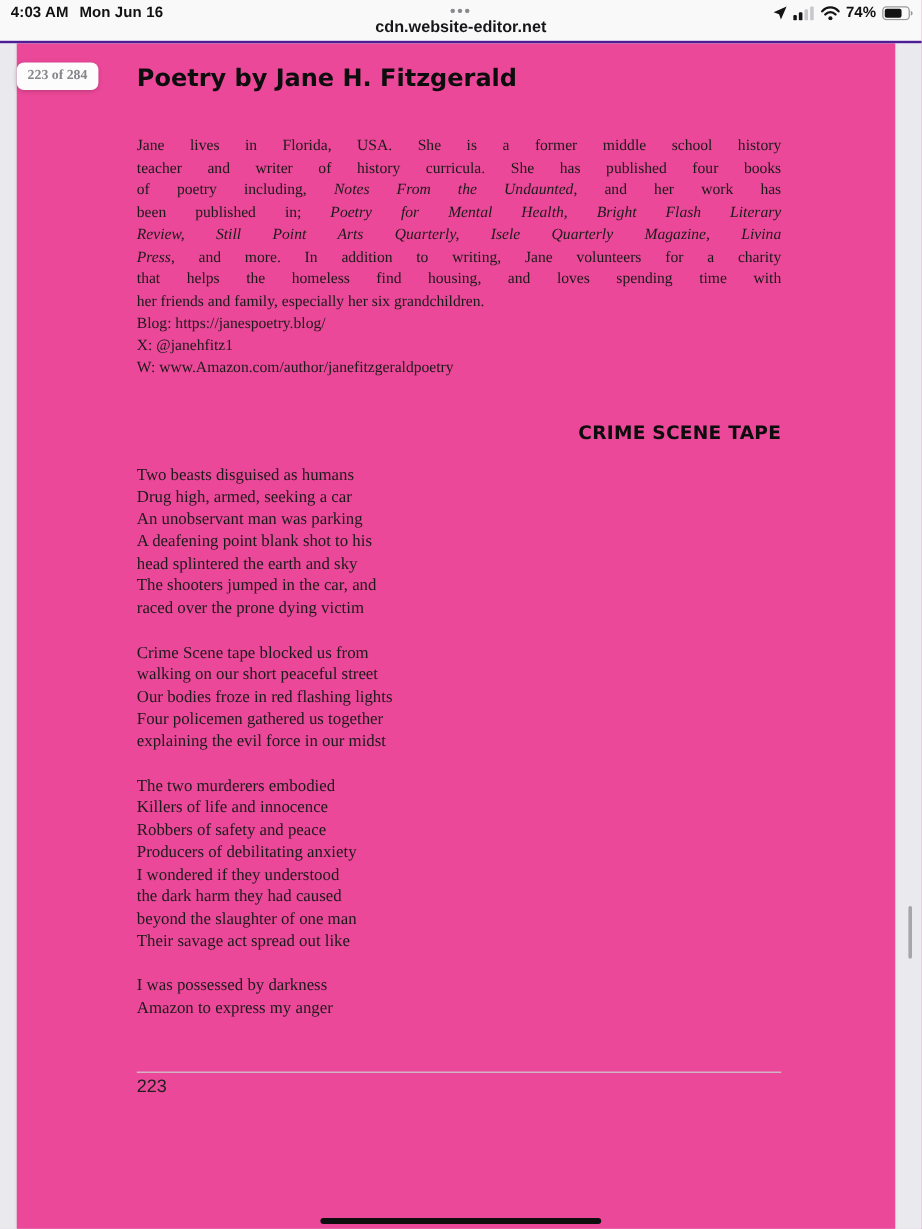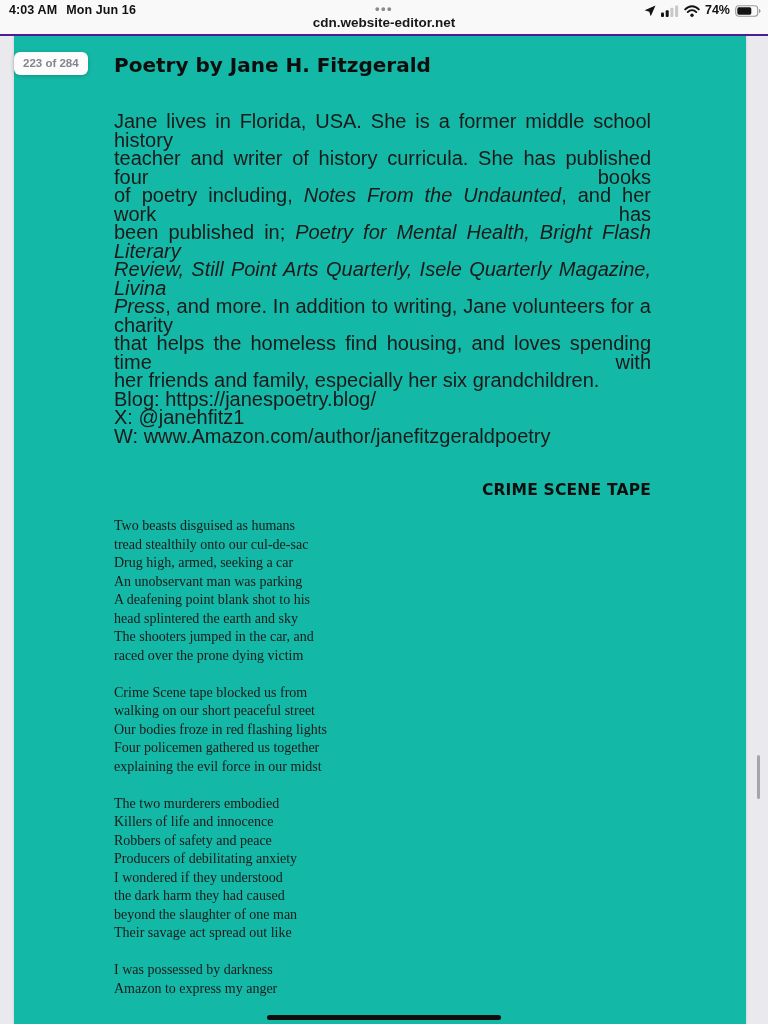--- a/index.html
+++ b/index.html
@@ -42,35 +42,35 @@
   .status-right svg { display: block; }
   .battery-pct { font-size: 12.5px; font-weight: 700; color: #111; }
 
   
   .content {
     position: absolute; top: 36px; left: 0; right: 0; bottom: 0;
     background: #e9e9ee;
   }
   .page {
     position: absolute; left: 14px; top: 0; width: 732px; height: 100%;
-    background: #14b8a6;
+    background: #ec4899;
     box-shadow: 0 0 3px rgba(0,0,0,0.14);
     padding: 0 95px 0 100px;
   }
 
   
   .doc-title {
     margin-top: 17px;
     font-family: "DejaVu Sans", sans-serif;
     font-size: 20px; line-height: 24px; font-weight: bold; color: #0d0d0d;
   }
   .bio { margin-top: 35px; }
   .bio-line {
-    font-family: Liberation Sans, sans-serif;
-    font-size: 20px; line-height: 18.5px; color: #1a1a1a;
+    font-family: Liberation Serif, serif;
+    font-size: 13px; line-height: 18.5px; color: #1a1a1a;
     text-align: left;
   }
   .bio-line.just { text-align: justify; text-align-last: justify; }
   .bio-line em { font-style: italic; }
 
   .poem-heading {
     margin-top: 36px;
     font-family: "DejaVu Sans", sans-serif;
     font-size: 15.5px; line-height: 19px; font-weight: bold; color: #0d0d0d;
     letter-spacing: 0.2px;
@@ -95,20 +95,21 @@
   }
 
   
   .page-badge {
     position: absolute; left: 14px; top: 16px; height: 23px;
     padding: 0 9px; border-radius: 6px;
     background: #fcfcfc;
     box-shadow: 0 1px 4px rgba(0,0,0,0.20);
     color: #85858a; font-size: 11.5px; font-weight: 700; line-height: 23px;
     cursor: pointer;
+    font-family: Liberation Serif, serif;
   }
   .scroll-indicator {
     position: absolute; right: 8px; top: 719px;
     width: 3px; height: 44px; border-radius: 2px;
     background: #a5a5aa;
     cursor: grab;
   }
   .home-indicator {
     position: absolute; left: 50%; transform: translateX(-50%); bottom: 4px;
     width: 234px; height: 5.5px; border-radius: 3px;
@@ -178,21 +179,20 @@
           <div class="bio-line"><span>Blog: https://janespoetry.blog/</span></div>
           <div class="bio-line"><span>X: @janehfitz1</span></div>
           <div class="bio-line"><span>W: www.Amazon.com/author/janefitzgeraldpoetry</span></div>
         </div>
 
       <h2 class="poem-heading">CRIME SCENE TAPE</h2>
 
       <div class="poem">
           <div class="stanza">
             <div class="poem-line">Two beasts disguised as humans</div>
-            <div class="poem-line">tread stealthily onto our cul-de-sac</div>
             <div class="poem-line">Drug high, armed, seeking a car</div>
             <div class="poem-line">An unobservant man was parking</div>
             <div class="poem-line">A deafening point blank shot to his</div>
             <div class="poem-line">head splintered the earth and sky</div>
             <div class="poem-line">The shooters jumped in the car, and</div>
             <div class="poem-line">raced over the prone dying victim</div>
           </div>
           <div class="stanza">
             <div class="poem-line">Crime Scene tape blocked us from</div>
             <div class="poem-line">walking on our short peaceful street</div>

